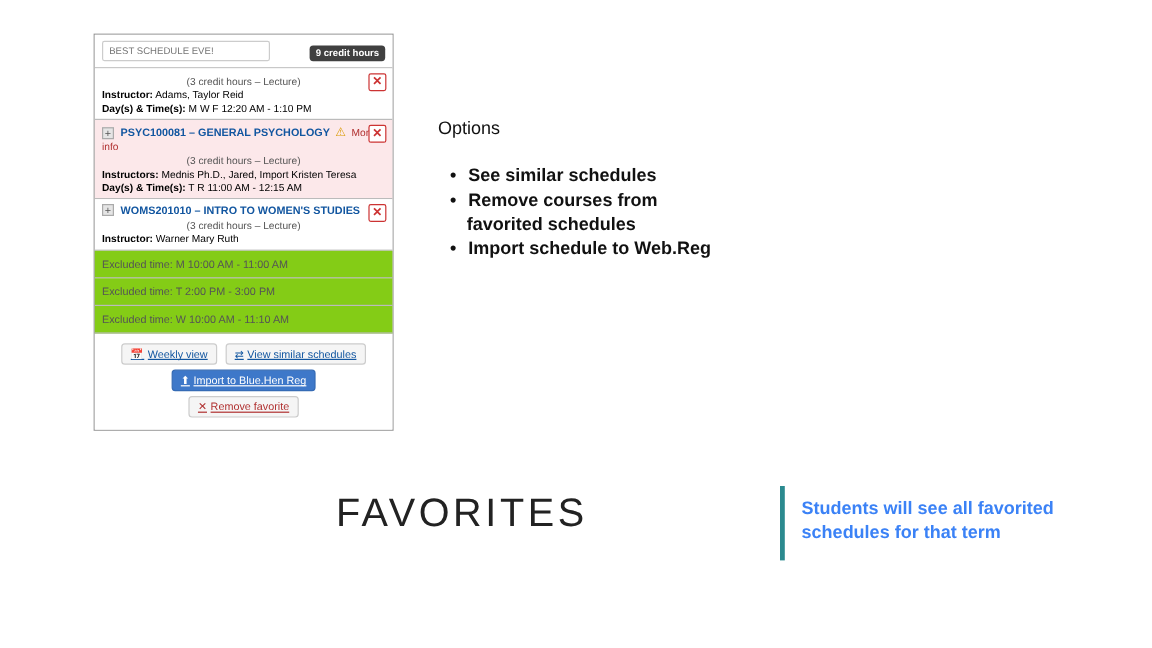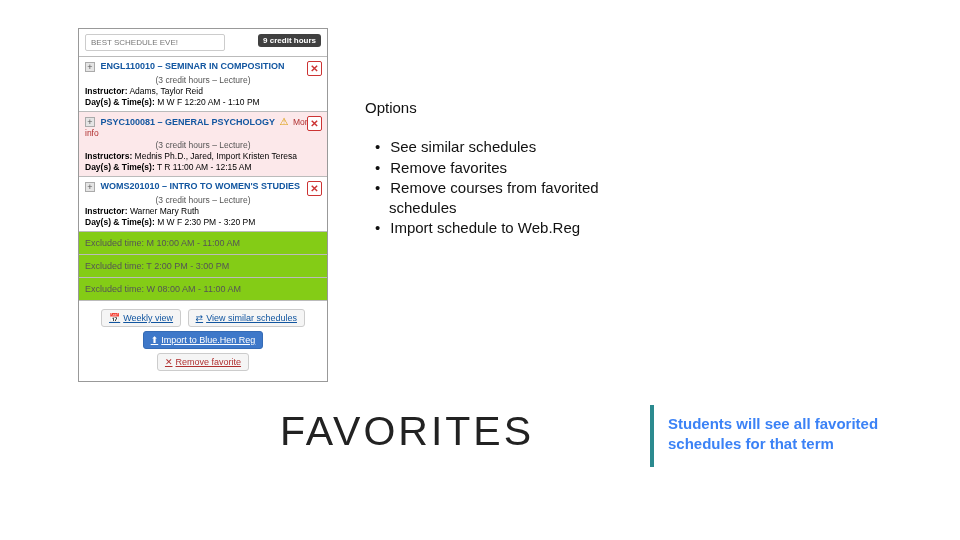--- a/index.html
+++ b/index.html
@@ -17,21 +17,21 @@
   }
   .panel-row {
     border-bottom: 1px solid #bbb;
     padding: 4px 6px;
     background: #fff;
     position: relative;
   }
   .panel-row.pink { background: #fce8ea; }
   .panel-row.gray { background: #84cc16; color: #555; font-size: 9px; padding: 6px 6px; }
   .panel-header {
-    display: flex; justify-content: space-between; align-items: flex-start;
+    display: flex; justify-content: space-between; align-items: flex-end;
     padding: 5px 6px; background: #fff;
   }
   .sched-name-input {
     border: 1px solid #ccc; border-radius: 2px; font-size: 8px; color: #777;
     padding: 3px 5px; width: 140px; background: #fff;
   }
   .badge {
     background: #404040; color: #fff; border-radius: 3px; padding: 2px 5px;
     font-size: 8px; font-weight: bold;
   }
@@ -68,25 +68,25 @@
   .fbtn .ic { margin-right: 3px; font-size: 9px; }
 
   
   .options-block {
     position: absolute; left: 365px; top: 98px; width: 240px;
     font-size: 15px; color: #111; line-height: 1.35;
   }
   .options-block .heading { margin-bottom: 19px; }
   .options-block ul { list-style: none; padding-left: 6px; }
   .options-block li::before { content: "•"; margin-right: 10px; }
-  .options-block li { padding-left: 0; text-indent: -14px; margin-left: 18px; }
+  .options-block li { padding-left: 0; text-indent: -14px; margin-left: 18px; font-weight: bold; }
 
   .big-title {
     position: absolute; left: 280px; top: 408px;
-    font-size: 41px; letter-spacing: 3px; color: #222;
+    font-size: 33px; letter-spacing: 3px; color: #222;
     font-weight: 400; font-family: Arial, Helvetica, sans-serif;
   }
 
   .vline {
     position: absolute; left: 650px; top: 405px; width: 4px; height: 62px;
     background: #2b8a8f;
   }
   .caption {
     position: absolute; left: 668px; top: 414px; width: 260px;
     font-size: 15px; color: #3b82f6; line-height: 1.35; font-weight: bold;
@@ -97,24 +97,20 @@
 
 <div class="panel">
 
   <div class="panel-header panel-row">
     <input class="sched-name-input" value="BEST SCHEDULE EVE!" style="">
     <span class="badge">9 credit hours</span>
   </div>
 
   <div class="panel-row">
     <span class="remove-x">✕</span>
-    <div>
-      <span class="plus-icon">+</span>
-      <span class="course-title">ENGL110010 – SEMINAR IN COMPOSITION</span>
-    </div>
     <div class="course-sub">(3 credit hours – Lecture)</div>
     <div class="course-line">
       <b>Instructor:</b>
       <span>Adams, Taylor Reid</span>
     </div>
     <div class="course-line">
       <b>Day(s) &amp; Time(s):</b>
       <span>M W F 12:20 AM - 1:10 PM</span>
     </div>
   </div>
@@ -142,29 +138,25 @@
     <span class="remove-x">✕</span>
     <div>
       <span class="plus-icon">+</span>
       <span class="course-title">WOMS201010 – INTRO TO WOMEN'S STUDIES</span>
     </div>
     <div class="course-sub">(3 credit hours – Lecture)</div>
     <div class="course-line">
       <b>Instructor:</b>
       <span>Warner Mary Ruth</span>
     </div>
-    <div class="course-line">
-      <b>Day(s) &amp; Time(s):</b>
-      <span>M W F 2:30 PM - 3:20 PM</span>
-    </div>
   </div>
 
   <div class="panel-row gray">Excluded time: M 10:00 AM - 11:00 AM</div>
   <div class="panel-row gray">Excluded time: T 2:00 PM - 3:00 PM</div>
-  <div class="panel-row gray">Excluded time: W 08:00 AM - 11:00 AM</div>
+  <div class="panel-row gray">Excluded time: W 10:00 AM - 11:10 AM</div>
 
   <div class="footer-btns">
     <span class="fbtn">
       <span class="ic">📅</span><span>Weekly view</span>
     </span>
     <span class="fbtn">
       <span class="ic">⇄</span><span>View similar schedules</span>
     </span>
     <br>
     <span class="fbtn blue">
@@ -174,21 +166,20 @@
     <span class="fbtn red">
       <span class="ic">✕</span><span>Remove favorite</span>
     </span>
   </div>
 </div>
 
 <div class="options-block">
   <div class="heading">Options</div>
   <ul>
     <li>See similar schedules</li>
-    <li>Remove favorites</li>
     <li>Remove courses from favorited schedules</li>
     <li>Import schedule to Web.Reg</li>
   </ul>
 </div>
 
 <div class="big-title">FAVORITES</div>
 
 <div class="vline"></div>
 <div class="caption">Students will see all favorited schedules for that term</div>
 

